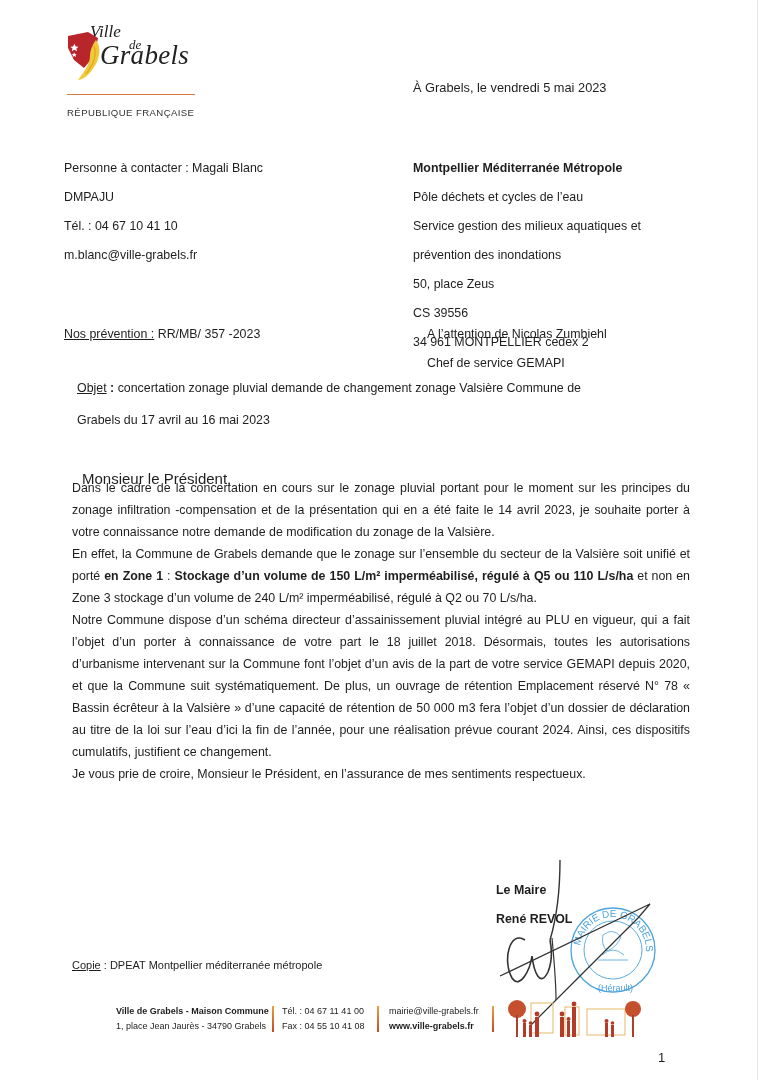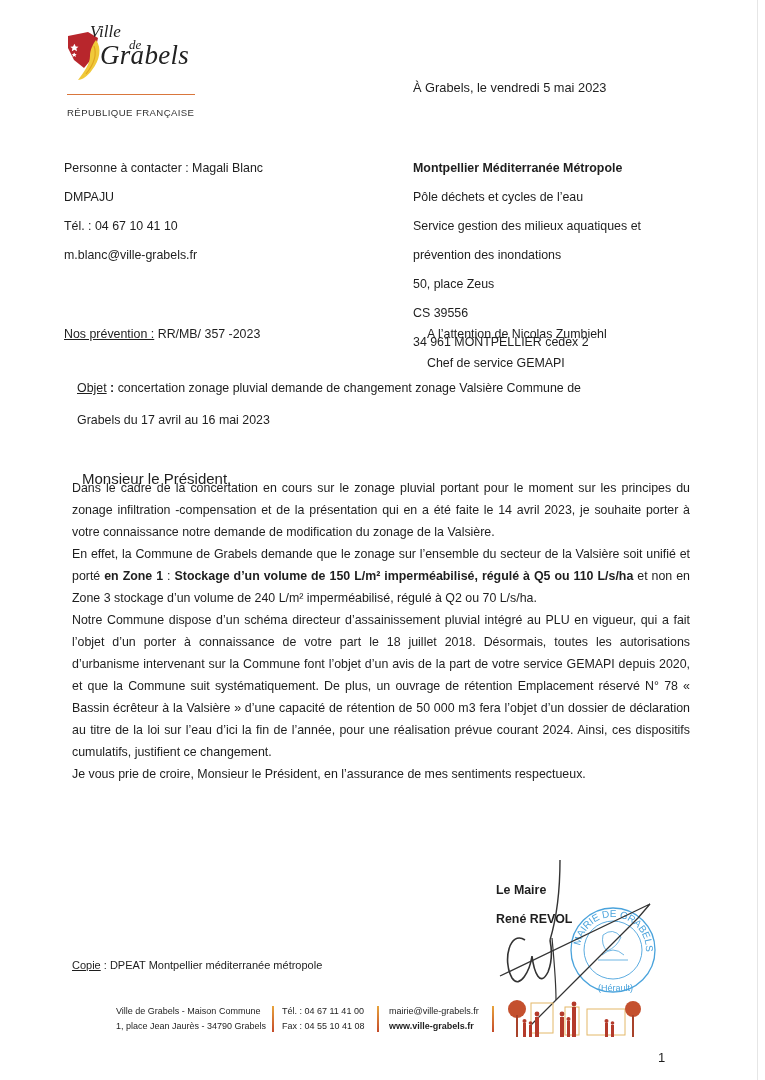--- a/index.html
+++ b/index.html
@@ -24,21 +24,21 @@
     .attn { left: 427px; top: 315px; }
     .objet { left: 77px; top: 367px; }
     .objet .t { line-height: 22px; }
     .salut { left: 82px; top: 430px; font-size: 15px; margin-top: 40px; }
     .body-text { left: 72px; top: 477px; width: 618px; font-size: 12.4px; line-height: 22px; text-align: justify; }
     .body-text p { margin: 0; }
     .body-text b { font-weight: bold; }
     .signer { left: 496px; top: 871px; line-height: 19px; font-weight: bold; }
     .copie { left: 72px; top: 946px; font-size: 11px; }
     .footer-left { left: 116px; top: 1004px; font-size: 9px; line-height: 15px; }
-    .footer-left .b { font-weight: normal; }
+    .footer-left .b { font-weight: bold; }
     .footer-sep { width: 2px; height: 26px; background: linear-gradient(#e8a43c, #c44a2a); top: 1006px; }
     .footer-mid { left: 282px; top: 1004px; font-size: 9px; line-height: 15px; }
     .footer-right { left: 389px; top: 1004px; font-size: 9px; line-height: 15px; }
     .footer-right .b { font-weight: bold; }
     .page-num { left: 658px; top: 1050px; font-size: 13px; }
     .edge { left: 757px; top: 0; width: 1px; height: 1080px; background: #e6e6e6; }
     .seal { left: 568px; top: 905px; width: 90px; height: 90px; }
     .signature { left: 490px; top: 860px; width: 190px; height: 170px; }
     .illustration { left: 505px; top: 995px; width: 140px; height: 45px; }
   </style>

